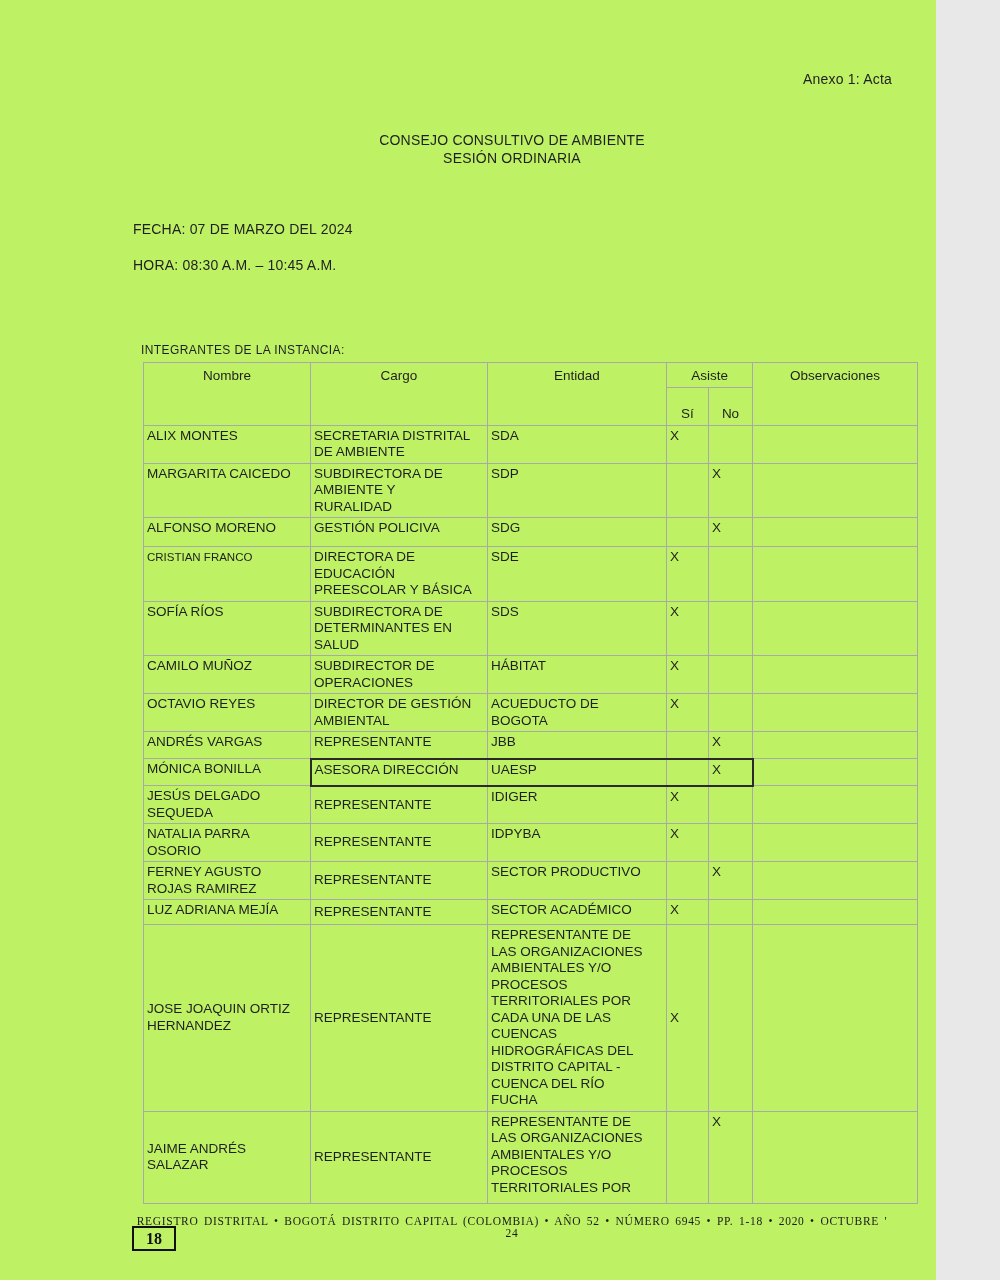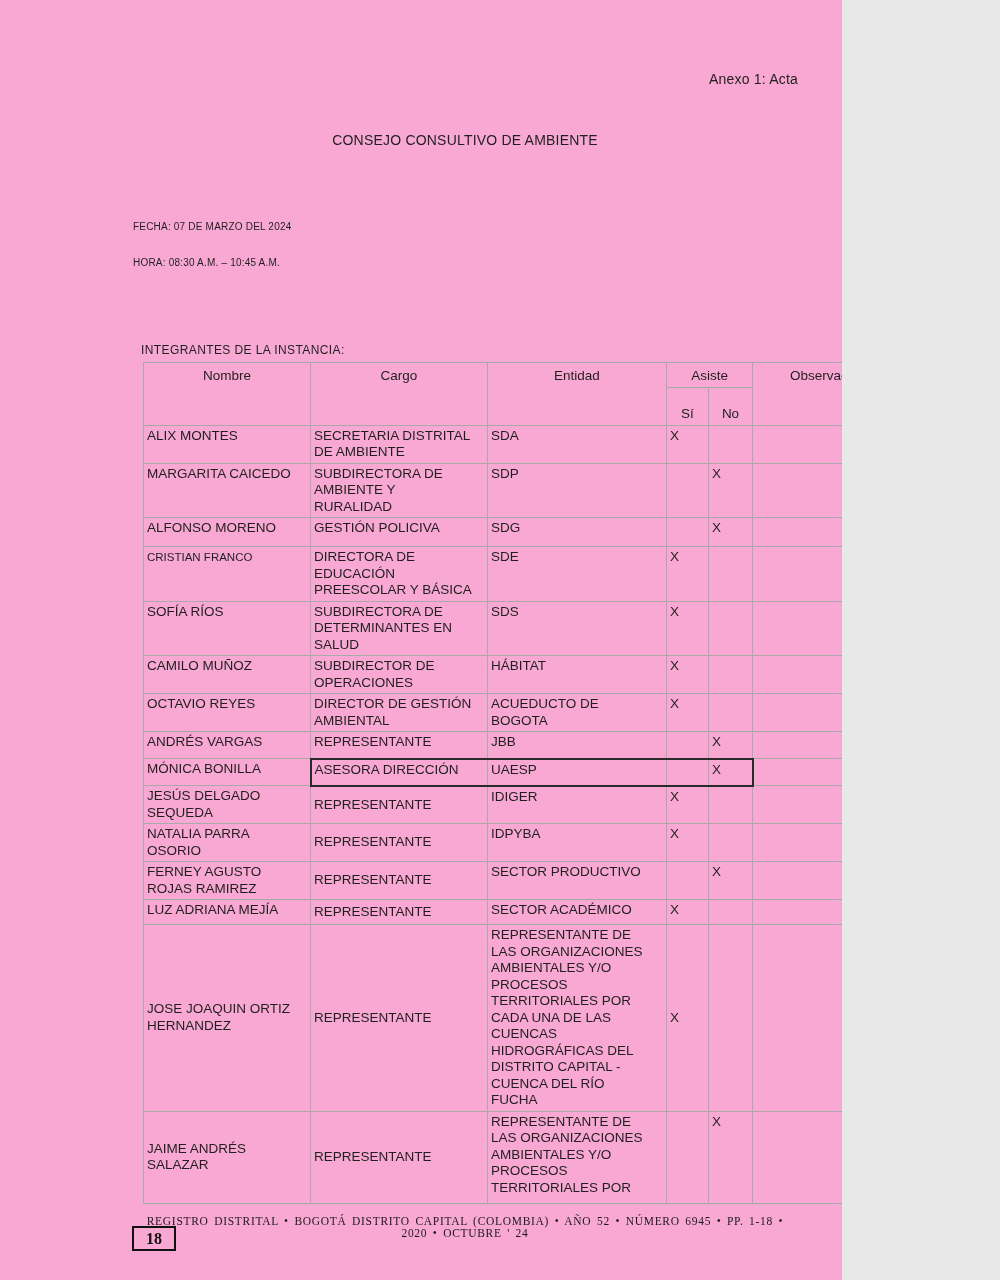--- a/index.html
+++ b/index.html
@@ -1,21 +1,21 @@
 <!DOCTYPE html>
 <html><head>
 <meta charset="utf-8">
 <style>
   * { margin: 0; padding: 0; box-sizing: border-box; }
   html, body { background: #e8e8e8; }
   .page {
     position: relative;
-    width: 842px;
+    width: 936px;
     height: 1280px;
-    background: #f9a8d4;
+    background: #bef264;
     font-family: "Liberation Sans", "DejaVu Sans", sans-serif;
     color: #1f1f1f;
     overflow: hidden;
   }
   .annotation {
     position: absolute;
     top: 71px;
     right: 44px;
     font-size: 14px;
     letter-spacing: 0.2px;
@@ -26,21 +26,21 @@
     left: 133px;
     right: 45px;
     text-align: center;
     font-size: 14px;
     line-height: 17.5px;
     letter-spacing: 0.2px;
   }
   .meta-line {
     position: absolute;
     left: 133px;
-    font-size: 10px;
+    font-size: 14px;
     letter-spacing: 0.2px;
   }
   .meta-fecha { top: 221px; }
   .meta-hora  { top: 257px; }
   .meta-lugar { top: 292px; }
   .section-label {
     position: absolute;
     top: 343px;
     left: 141px;
     font-size: 12px;
@@ -131,20 +131,21 @@
 </style>
 </head>
 <body>
 
 <div class="page">
 
   <div class="annotation">Anexo 1: Acta</div>
 
   <div class="title-block">
     <div>CONSEJO CONSULTIVO DE AMBIENTE</div>
+    <div>SESIÓN ORDINARIA</div>
   </div>
 
   <div class="meta-line meta-fecha">FECHA: 07 DE MARZO DEL 2024</div>
   <div class="meta-line meta-hora">HORA: 08:30 A.M. – 10:45 A.M.</div>
 
   <div class="section-label">INTEGRANTES DE LA INSTANCIA:</div>
 
   <table class="members">
     <colgroup>
       <col style="width:167px">

